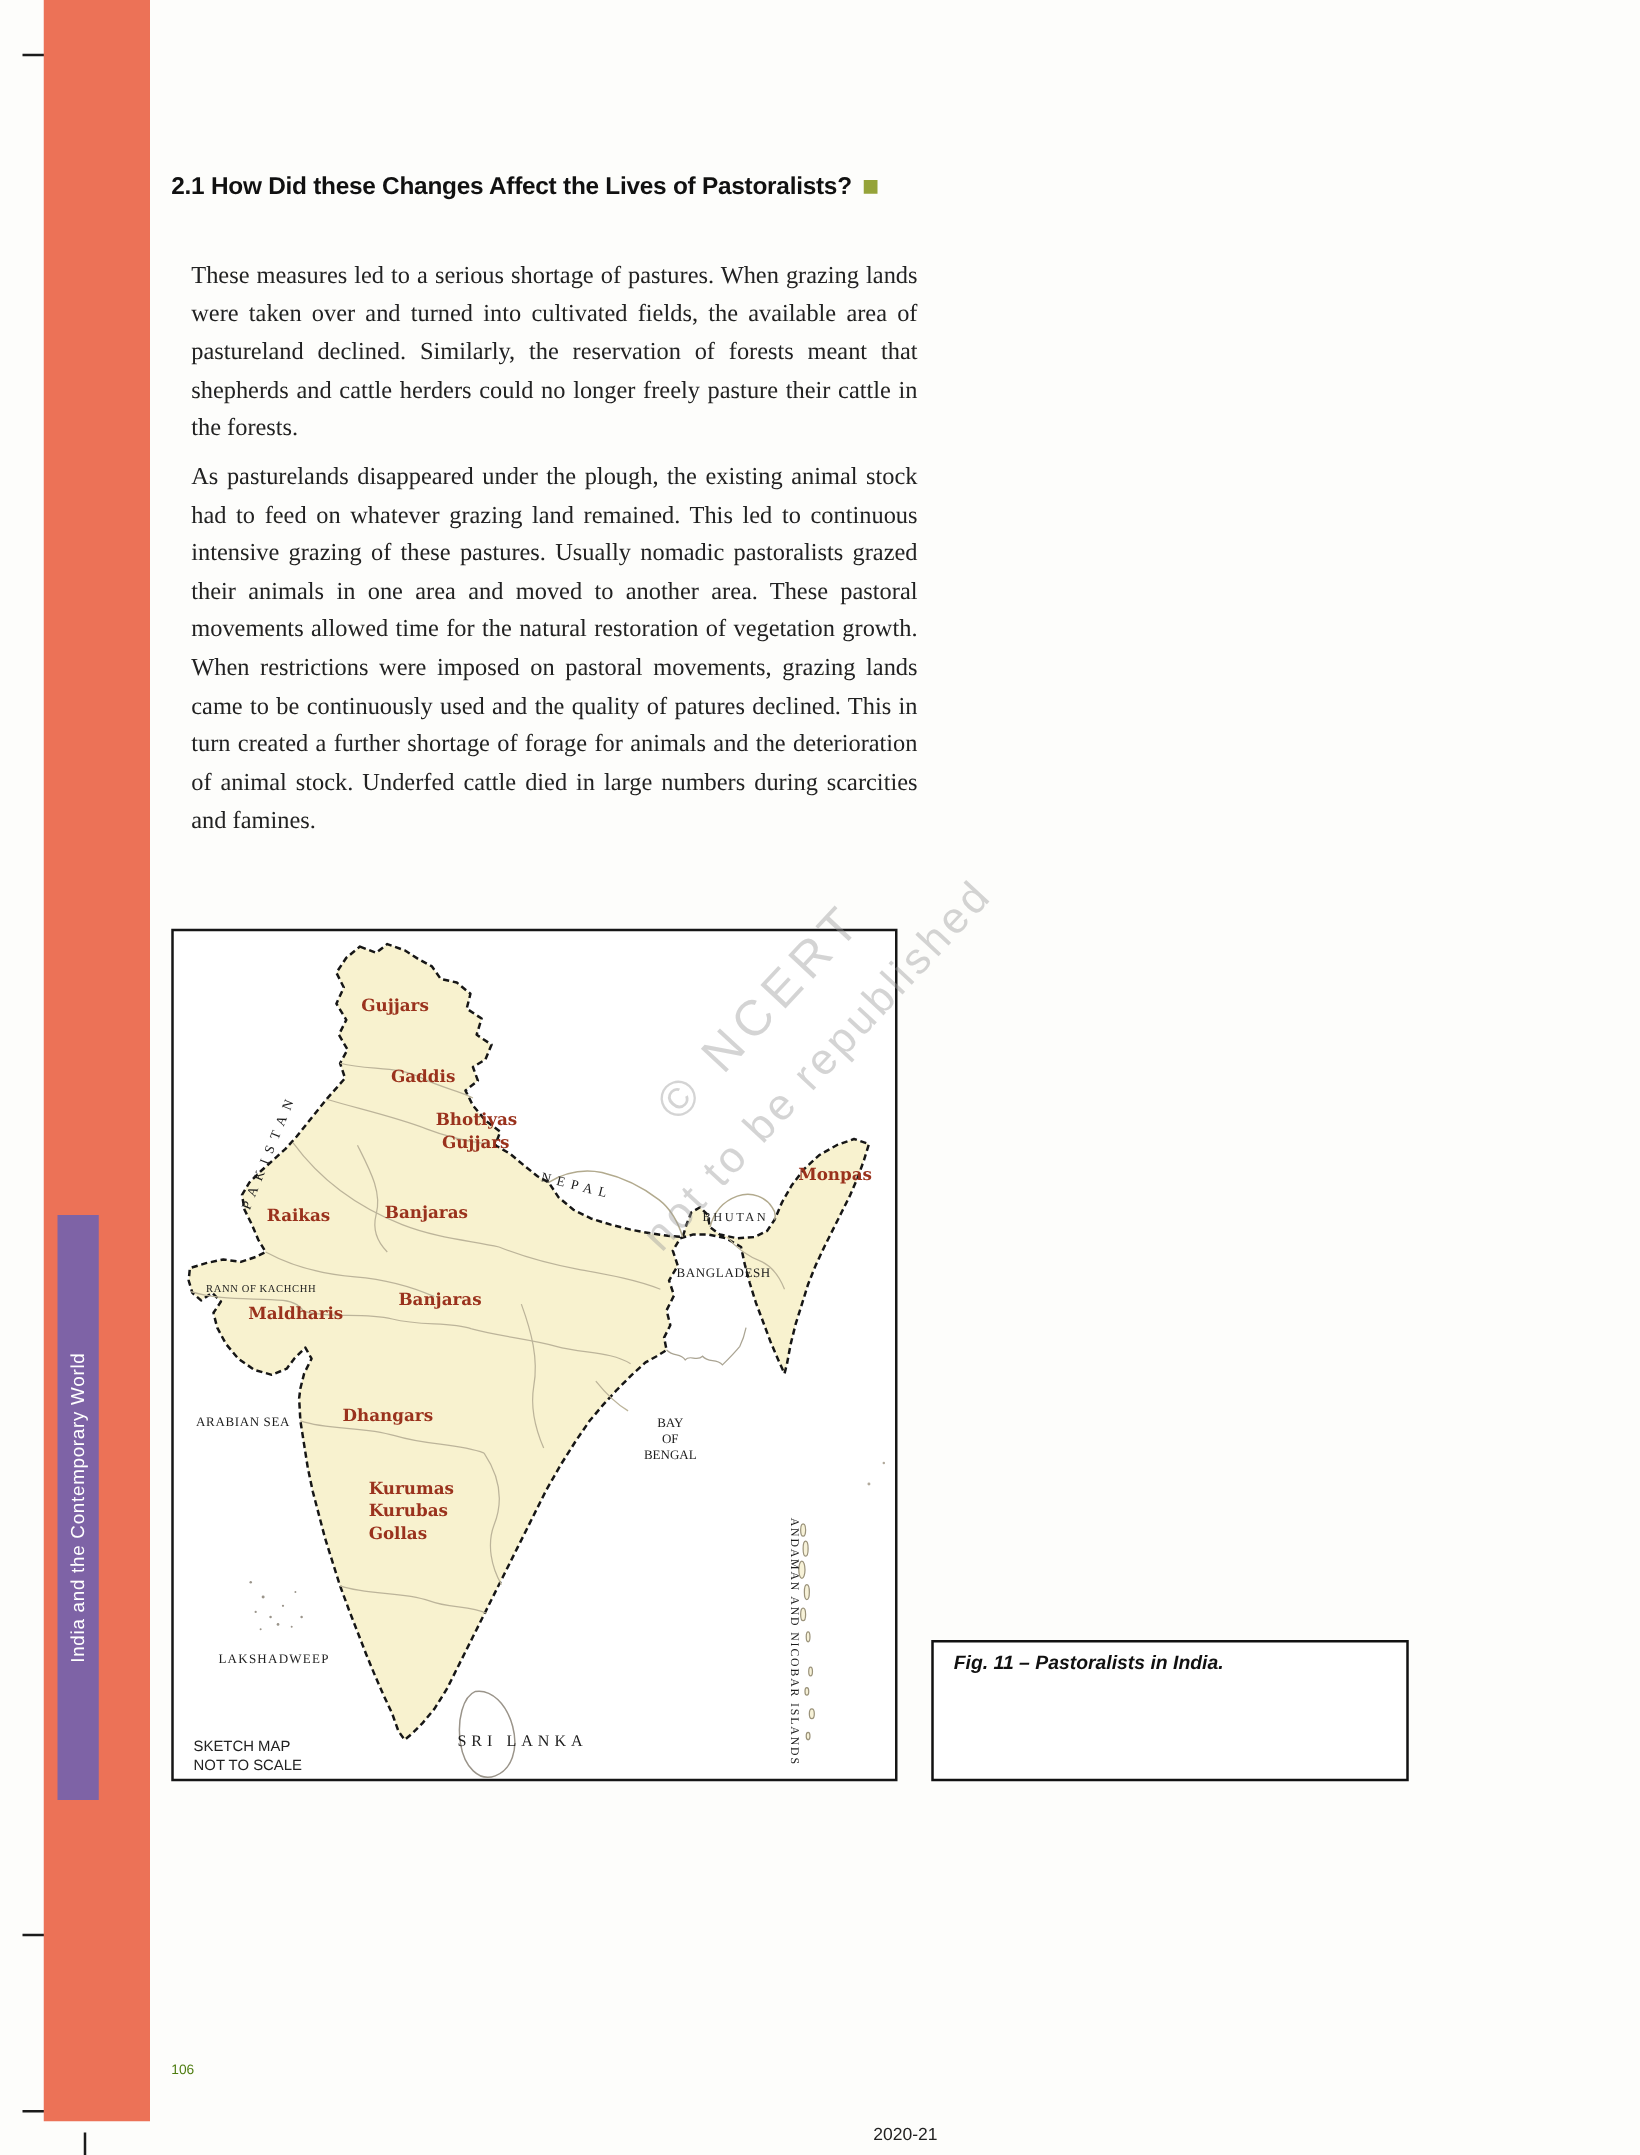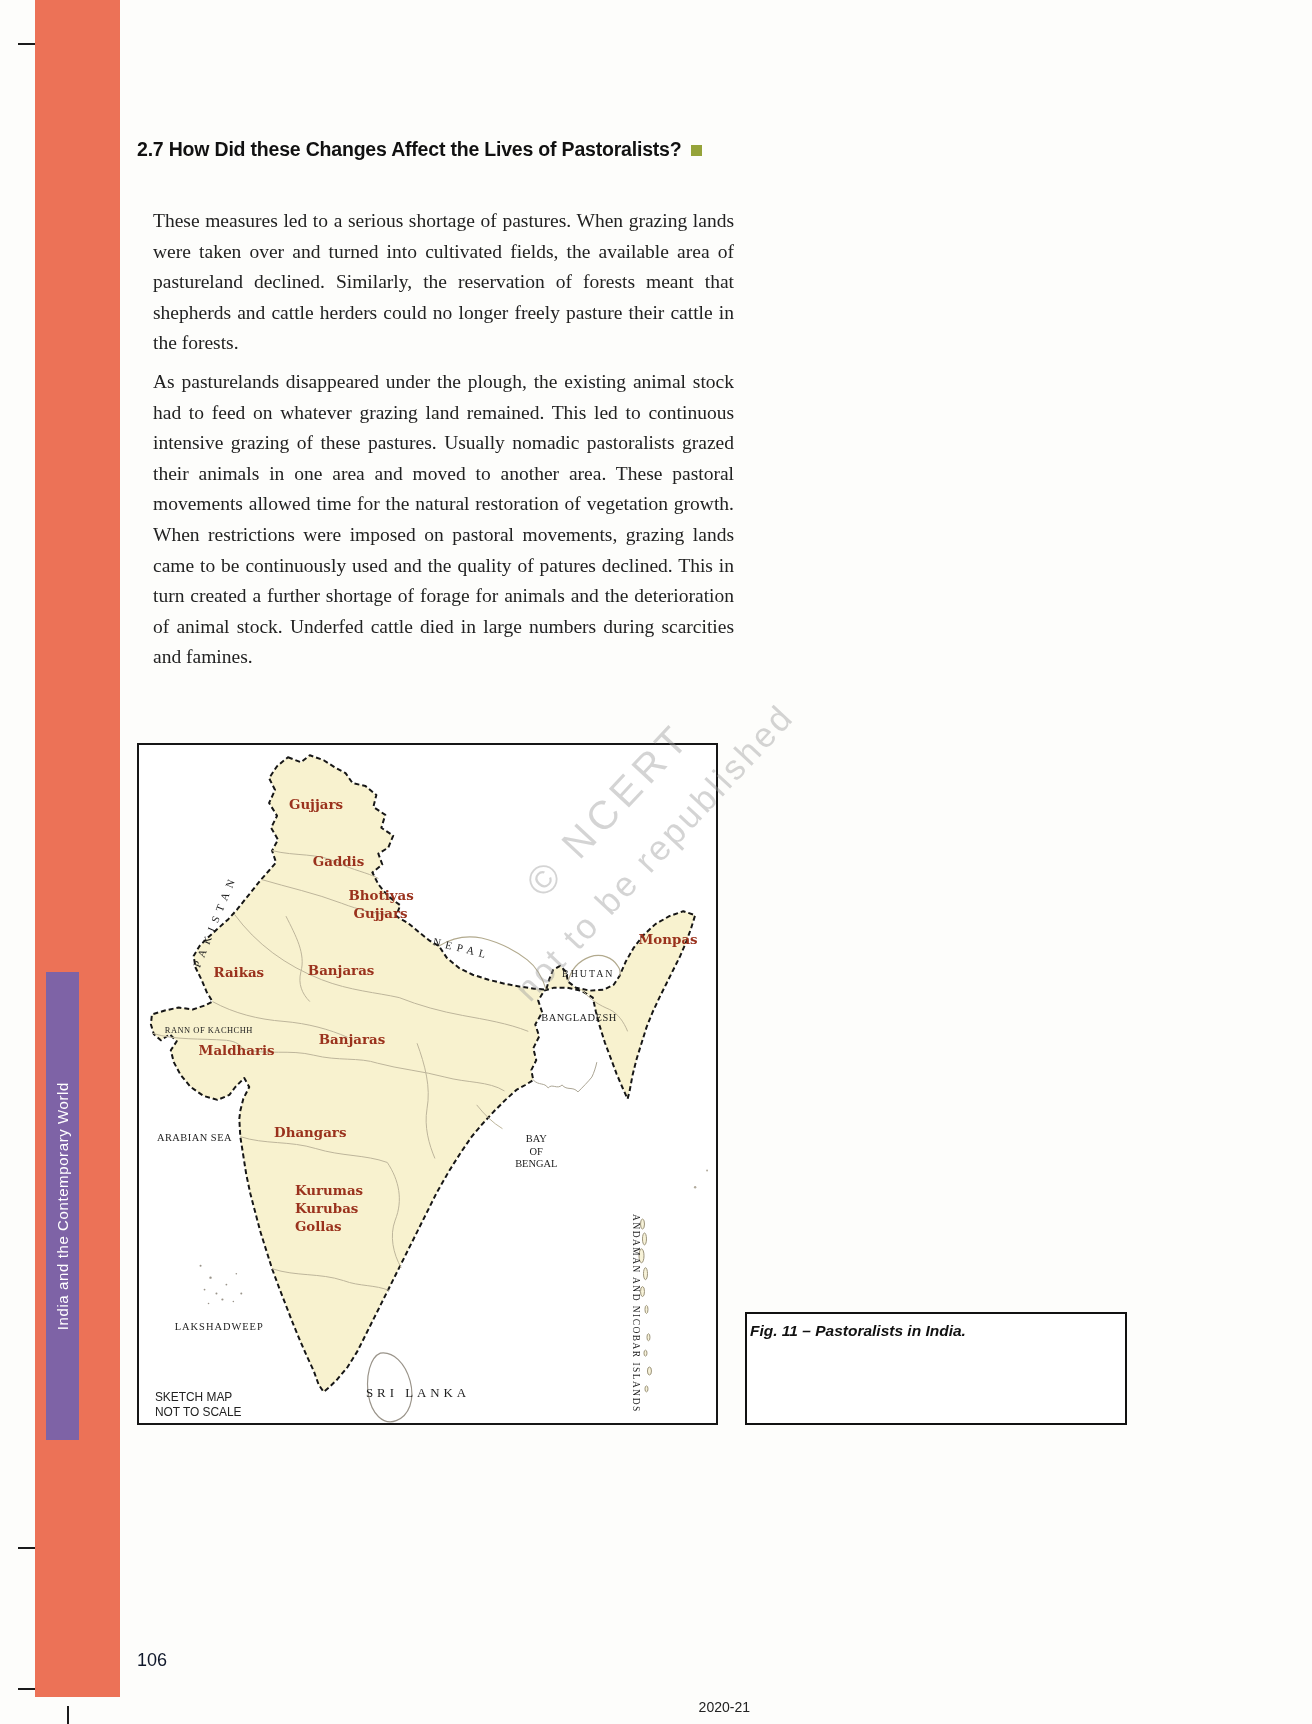--- a/index.html
+++ b/index.html
@@ -29,45 +29,45 @@
   .wm1{font-size:40px;letter-spacing:6px;line-height:66px;white-space:nowrap;}
   .wm2{font-size:35px;letter-spacing:3px;line-height:60px;white-space:nowrap;}
   
   .map-frame{position:absolute;left:137px;top:743px;width:581px;height:682px;background:#ffffff;
         border:2px solid #161616;box-sizing:border-box;z-index:1;}
   .map-frame svg{display:block;width:100%;height:100%;}
   text.geo{font-family:"Liberation Serif",serif;fill:#1d1d1d;}
   text.comm{font-family:"DejaVu Serif",serif;font-weight:700;fill:#9a321d;font-size:13.5px;}
   
   .caption-box{position:absolute;left:745px;top:1312px;width:382px;height:113px;box-sizing:border-box;
-        border:2px solid #111;background:#fff;padding:7px 3px;font-style:italic;font-size:15.5px;
+        border:2px solid #111;background:#fff;padding:7px 16px;font-style:italic;font-size:15.5px;
         line-height:20.5px;color:#111;}
   .caption-box .cap-title{font-weight:700;}
   
-  .page-num{position:absolute;left:137px;top:1650px;font-size:18px;color:#0f172a;}
+  .page-num{position:absolute;left:137px;top:1650px;font-size:11px;color:#4d7c0f;}
   .year{position:absolute;left:450px;top:1699px;width:300px;text-align:right;font-size:14px;color:#222;}
 </style>
 </head>
 <body>
 
 <div id="page">
 
   <div class="crop" style="left:67px;top:0;width:2px;height:16px;"></div>
   <div class="crop" style="left:18px;top:43px;width:24px;height:2px;"></div>
   <div class="crop" style="left:18px;top:1547px;width:24px;height:2px;"></div>
   <div class="crop" style="left:18px;top:1688px;width:27px;height:2px;"></div>
   <div class="crop" style="left:67px;top:1706px;width:2px;height:18px;"></div>
 
   <div class="orange-bar"></div>
   <div class="purple-strip">
     <div class="spine-text">India and the Contemporary World</div>
   </div>
 
   <div class="heading">
-    <span>2.7 How Did these Changes Affect the Lives of Pastoralists?</span><span class="marker"></span>
+    <span>2.1 How Did these Changes Affect the Lives of Pastoralists?</span><span class="marker"></span>
   </div>
 
   <p id="par1" class="body-par">These measures led to a serious shortage of pastures. When grazing lands were taken over and turned into cultivated fields, the available area of pastureland declined. Similarly, the reservation of forests meant that shepherds and cattle herders could no longer freely pasture their cattle in the forests.</p>
   <p id="par2" class="body-par">As pasturelands disappeared under the plough, the existing animal stock had to feed on whatever grazing land remained. This led to continuous intensive grazing of these pastures. Usually nomadic pastoralists grazed their animals in one area and moved to another area. These pastoral movements allowed time for the natural restoration of vegetation growth. When restrictions were imposed on pastoral movements, grazing lands came to be continuously used and the quality of patures declined. This in turn created a further shortage of forage for animals and the deterioration of animal stock. Underfed cattle died in large numbers during scarcities and famines.</p>
 
   <div class="watermark">
     <div class="wm-inner">
       <div class="wm1">© NCERT</div>
       <div class="wm2">not to be republished</div>
     </div>

